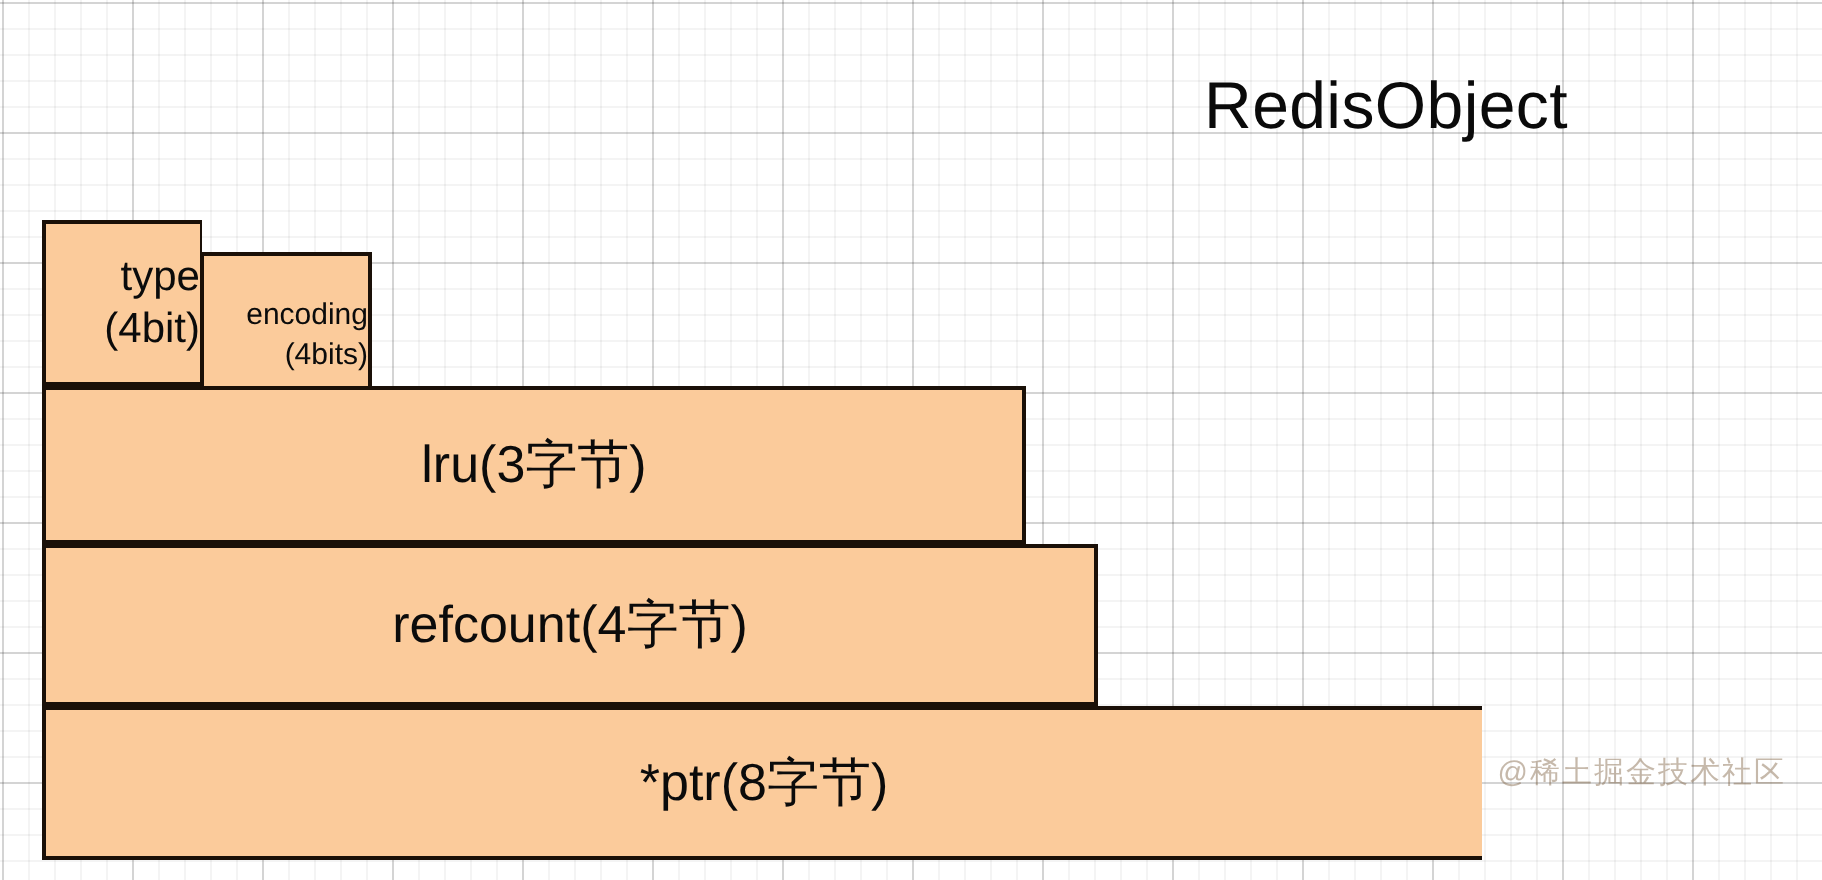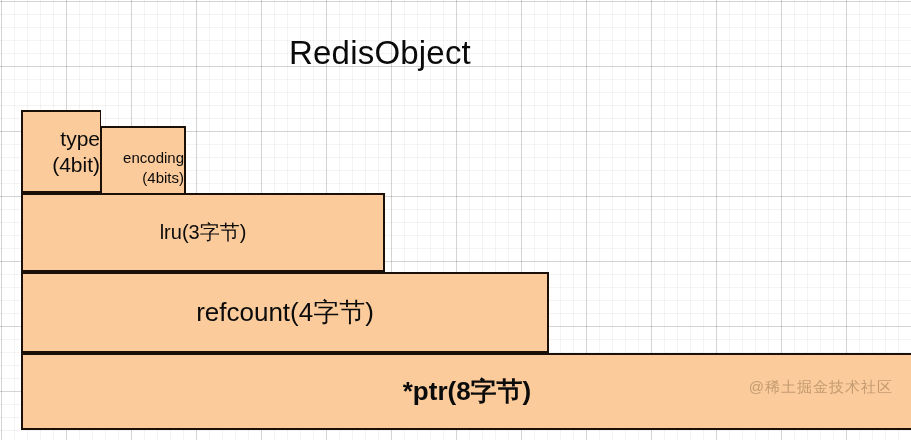--- a/index.html
+++ b/index.html
@@ -31,26 +31,27 @@
       65px 65px;
     background-position: 1px 1px, 1px 1px, 1px 1px, 1px 1px;
   }
 
   
   #diagram-title {
     position: absolute;
     left: 0;
     top: 32px;
     width: 760px;
-    text-align: center;
+    text-align: right;
     font-size: 33px;
     line-height: 42px;
     color: #0a0a0a;
     letter-spacing: 0.2px;
     white-space: nowrap;
+    padding-left: 24px;
   }
 
   
   .field-bar {
     position: absolute;
     background: #fbcb9b;
     border: 2px solid #1a1008;
     box-sizing: border-box;
     display: flex;
     align-items: center;
@@ -93,43 +94,42 @@
     line-height: 20px;
     margin-top: 16px;
   }
   .cell-line1 { display: block; }
   .cell-line2 { display: block; }
 
   
   #bar-lru {
     left: 21px;
     top: 193px;
-    width: 364px;
+    width: 492px;
     height: 79px;
-    font-size: 20px;
+    font-size: 26px;
   }
 
   
   #bar-refcount {
     left: 21px;
     top: 272px;
     width: 528px;
     height: 81px;
     font-size: 26px;
   }
 
   
   #bar-ptr {
     left: 21px;
     top: 353px;
-    width: 890px;
+    width: 720px;
     height: 77px;
     font-size: 26px;
     border-right: none;
-    font-weight: bold;
   }
 
   
   #watermark {
     position: absolute;
     right: 18px;
     top: 377px;
     font-size: 15px;
     line-height: 20px;
     color: rgba(120, 88, 56, 0.42);

